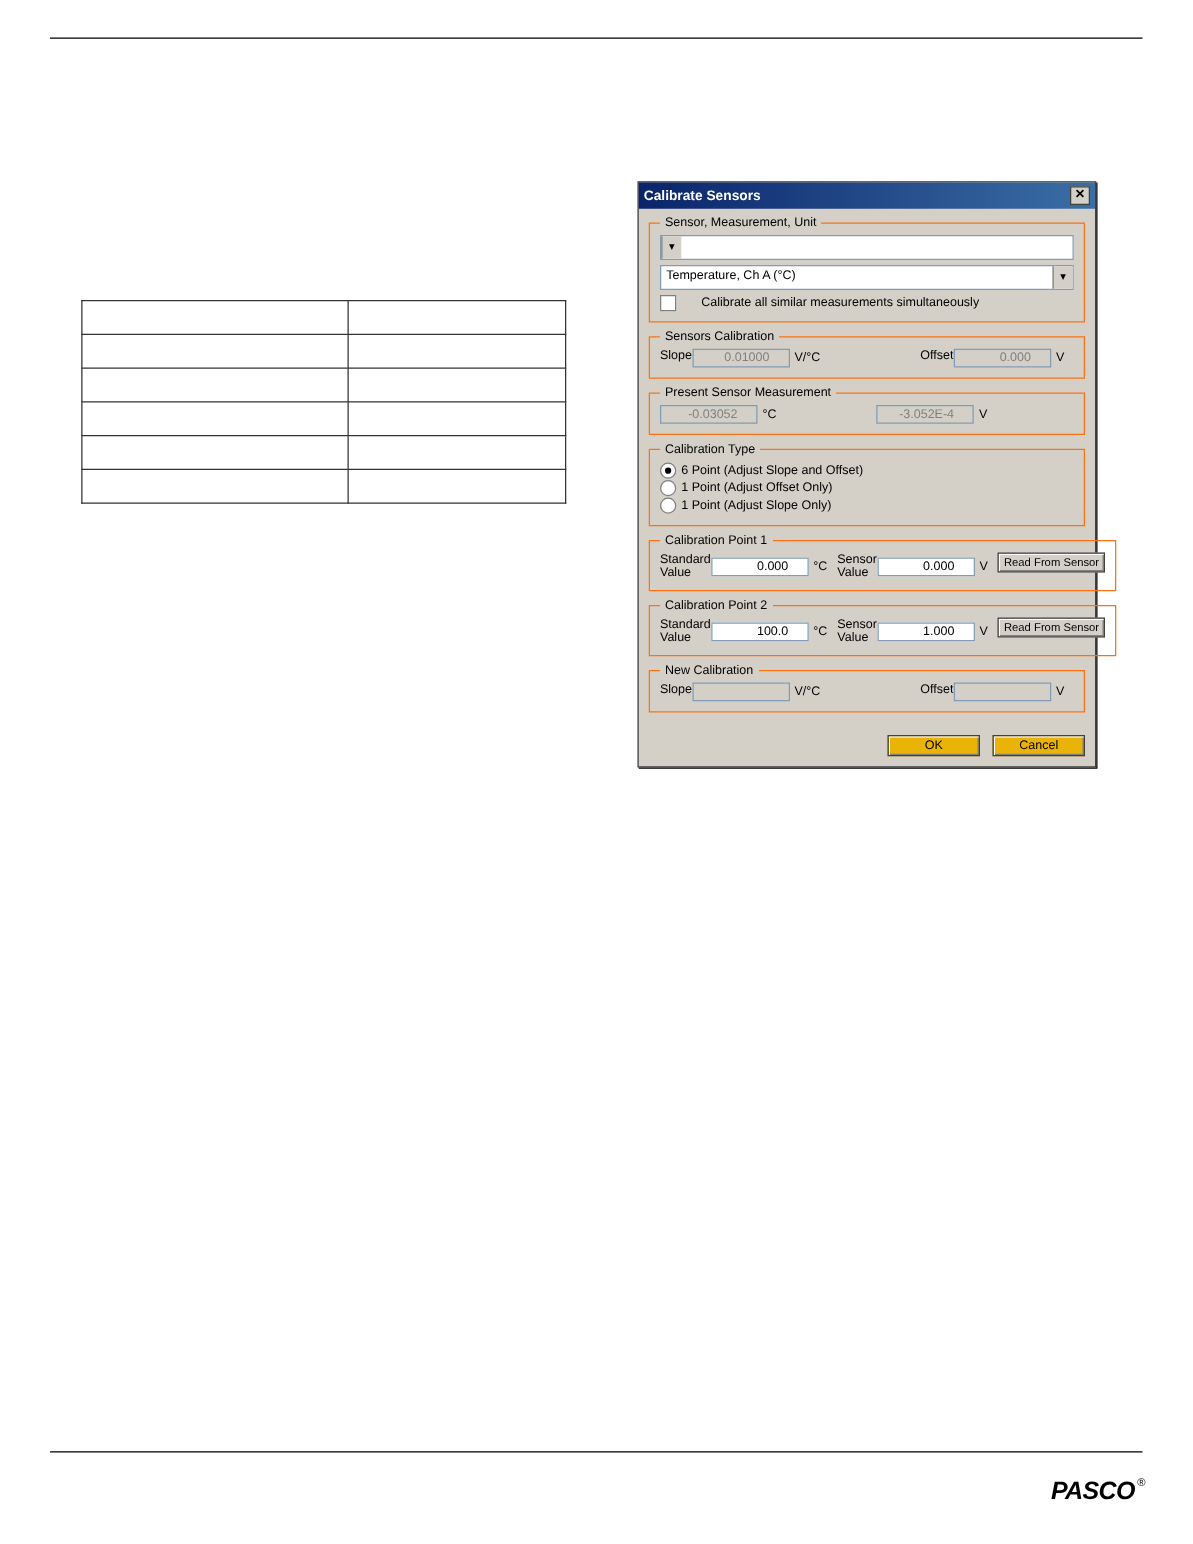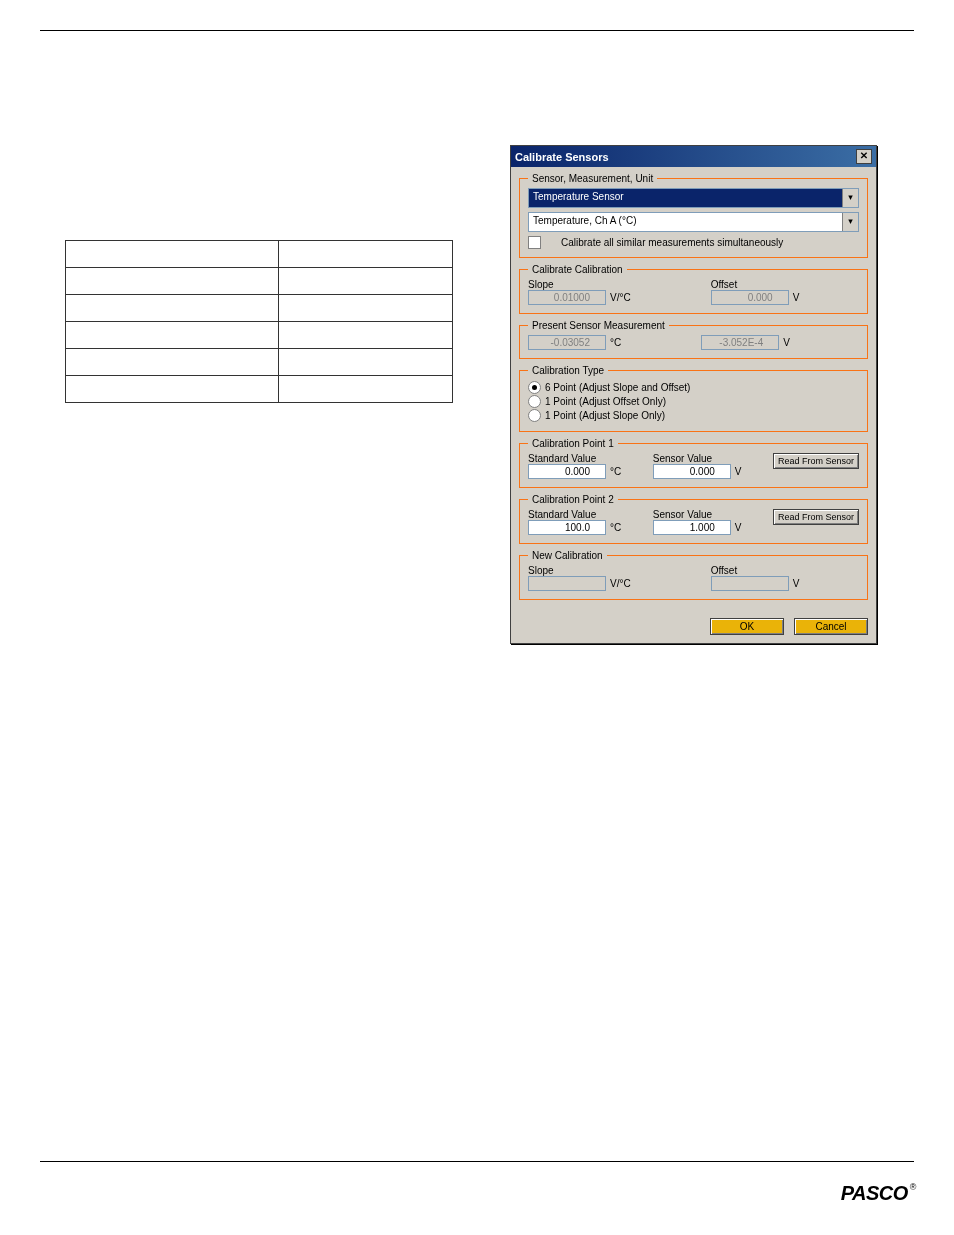--- a/index.html
+++ b/index.html
@@ -118,21 +118,20 @@
       border: 1px solid #808080;
       background: #fff;
     }
     .row {
       display: flex;
       gap: 20px;
       align-items: flex-start;
     }
     .col {
       display: flex;
-      flex-direction: column;
       font-size: 10px;
     }
     .textbox {
       display: inline-flex;
       align-items: center;
       gap: 4px;
     }
     .textbox .inp {
       border: 1px solid #7f9db9;
       background: #fff;
@@ -271,35 +270,34 @@
     <div class="titlebar">
       <span>Calibrate Sensors</span>
       <span class="closebox">✕</span>
     </div>
 
     <div class="body">
 
       <fieldset>
         <legend>Sensor, Measurement, Unit</legend>
         <div class="combo highlighted">
-          <div class="txt">Temperature Sensor</div>
           <div class="arrow">▾</div>
         </div>
         <div class="combo">
           <div class="txt">Temperature, Ch A (°C)</div>
           <div class="arrow">▾</div>
         </div>
         <div class="checkbox-row">
           <div class="box"></div>
           <span>Calibrate all similar measurements simultaneously</span>
         </div>
       </fieldset>
 
       <fieldset>
-        <legend>Calibrate Calibration</legend>
+        <legend>Sensors Calibration</legend>
         <div class="row">
           <div class="col">
             <span>Slope</span>
             <div class="textbox disabled">
               <div class="inp">0.01000</div>
               <span class="unit">V/°C</span>
             </div>
           </div>
           <div class="col" style="margin-left:60px;">
             <span>Offset</span>

